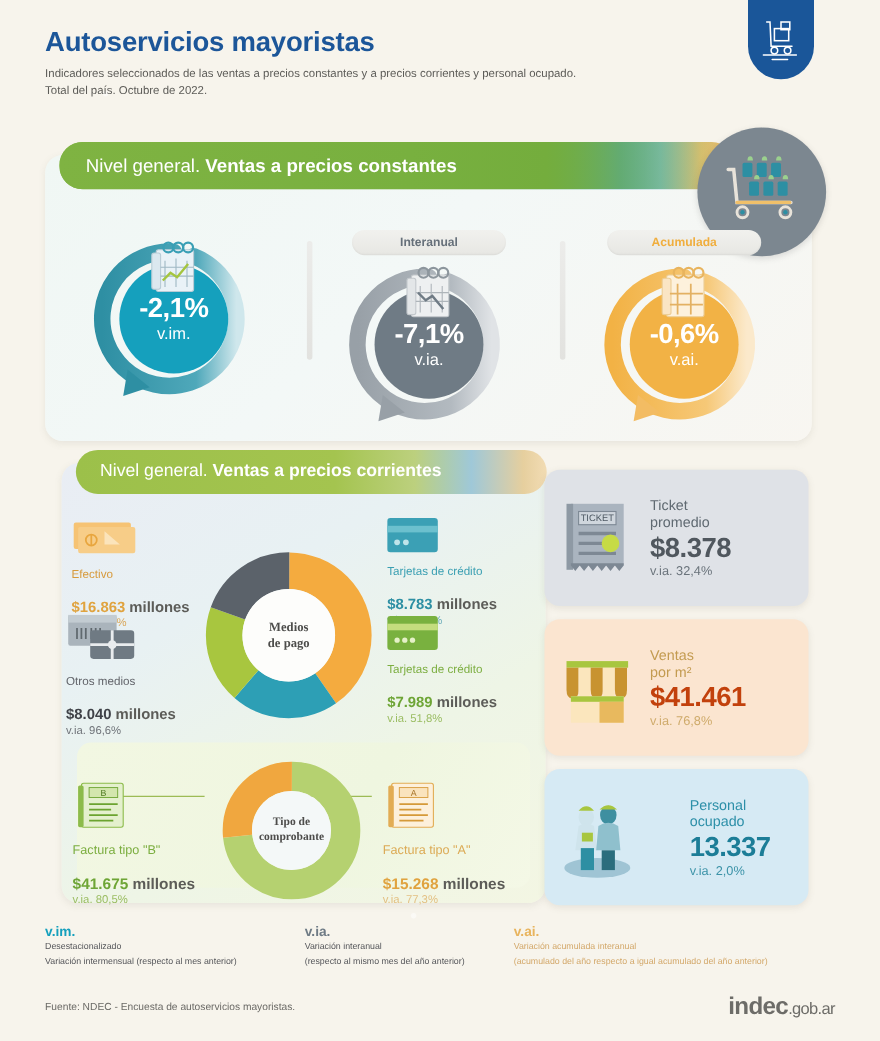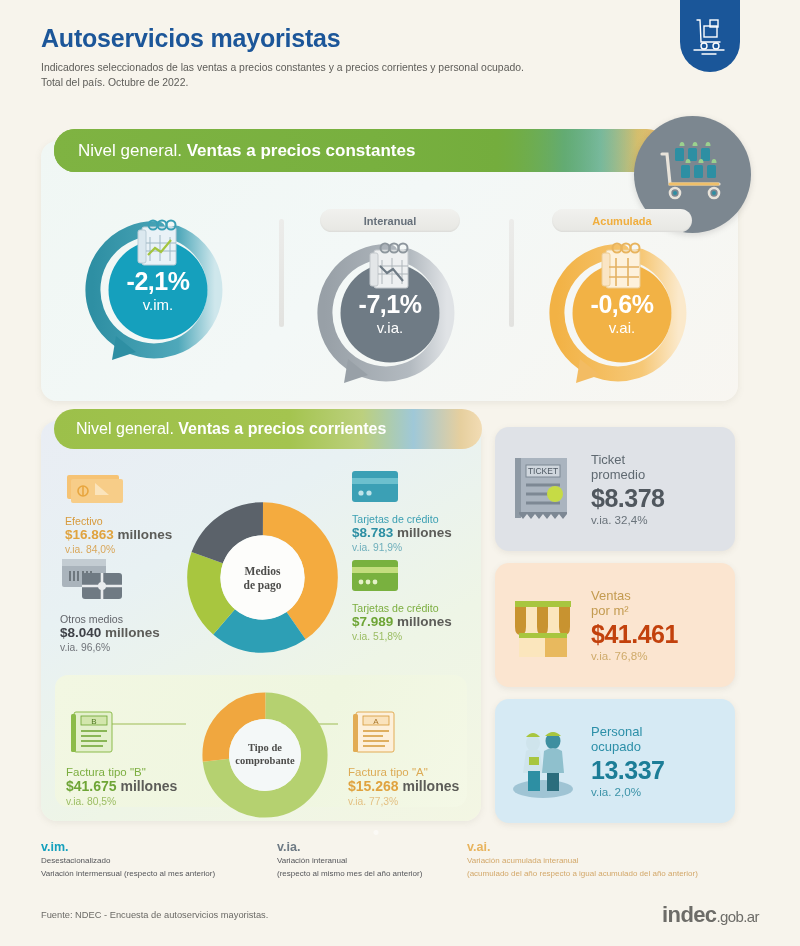--- a/index.html
+++ b/index.html
@@ -101,38 +101,38 @@
   .gauge-sub { font-size: 15px; margin-top: 3px; line-height: 1; }
   .divider {
     position: absolute; top: 78px; width: 5px; height: 108px;
     border-radius: 3px;
     background: linear-gradient(180deg,#ececea,#e2e2df);
   }
   .doc-icon { position: absolute; left: 50%; top: 2px; transform: translateX(-50%); z-index: 4; }
 
   
   #panel-corr {
-    position: absolute; left: 41px; top: 421px;
+    position: absolute; left: 56px; top: 421px;
     width: 440px; height: 400px;
     background: linear-gradient(150deg,#e9edf4 0%, #e8f1f3 32%, #eef5e6 66%, #f3f6e3 100%);
     border-radius: 16px;
     box-shadow: 0 2px 7px rgba(120,115,100,.11);
   }
   #band-corr {
     position: absolute; left: 13px; top: -12px;
     width: 428px; height: 40px; border-radius: 20px;
     overflow: hidden;
     background: linear-gradient(90deg,#9cc04a 0%, #a4c44f 55%,
       #bcd07e 72%, #9fc8d8 84%, #e6cf9e 95%, #f2dcb4 100%);
   }
   #band-corr .band-text { font-size: 16px; margin-left: 22px; line-height: 40px; }
 
   .mp-item { position: absolute; width: 150px; }
   .mp-label { font-size: 10.6px; margin-top: 4px; }
-  .mp-amount { font-size: 13.5px; font-weight: bold; margin-top: 0; color: #4a4a48; }
+  .mp-amount { font-size: 13.5px; font-weight: bold; margin-top: 16px; color: #4a4a48; }
   .mp-via { font-size: 10.3px; margin-top: 2px; }
 
   #donut-pay { position: absolute; left: 185px; top: 500px; width: 155px; height: 155px; }
   #donut-comp { position: absolute; left: 200px; top: 690px; width: 130px; height: 130px; }
   .donut-label {
     position: absolute; left: 50%; top: 50%; transform: translate(-50%,-50%);
     text-align: center; font-size: 11.5px; font-weight: bold;
     color: #4d4d4b; line-height: 1.22; width: 90px; font-family: Liberation Serif, serif;
   }
 
@@ -146,21 +146,21 @@
 
   
   .rcard {
     position: absolute; left: 495px; width: 240px; height: 124px;
     border-radius: 14px;
     box-shadow: 0 2px 6px rgba(120,115,100,.12);
     display: flex; align-items: center;
   }
   #card-ticket { top: 427px; background: #dfe2e7; }
   #card-ventas { top: 563px; background: #fbe5d0; }
-  #card-personal{ top: 699px; background: #d6eaf4; }
+  #card-personal{ top: 699px; background: #d6eaf4; gap: 36px; }
   .rcard-icon { width: 96px; display: flex; justify-content: center; align-items: center; }
   .rcard-txt { flex: 1; padding-right: 12px; }
   .rcard-title { font-size: 13px; line-height: 1.2; }
   .rcard-big { font-size: 25px; font-weight: bold; line-height: 1.15; margin-top: 1px; letter-spacing: -.5px; }
   .rcard-via { font-size: 11.6px; margin-top: 1px; }
 
   
   .legend { position: absolute; top: 840px; width: 250px; }
   #lg-vim { left: 41px; }
   #lg-via { left: 277px; }

